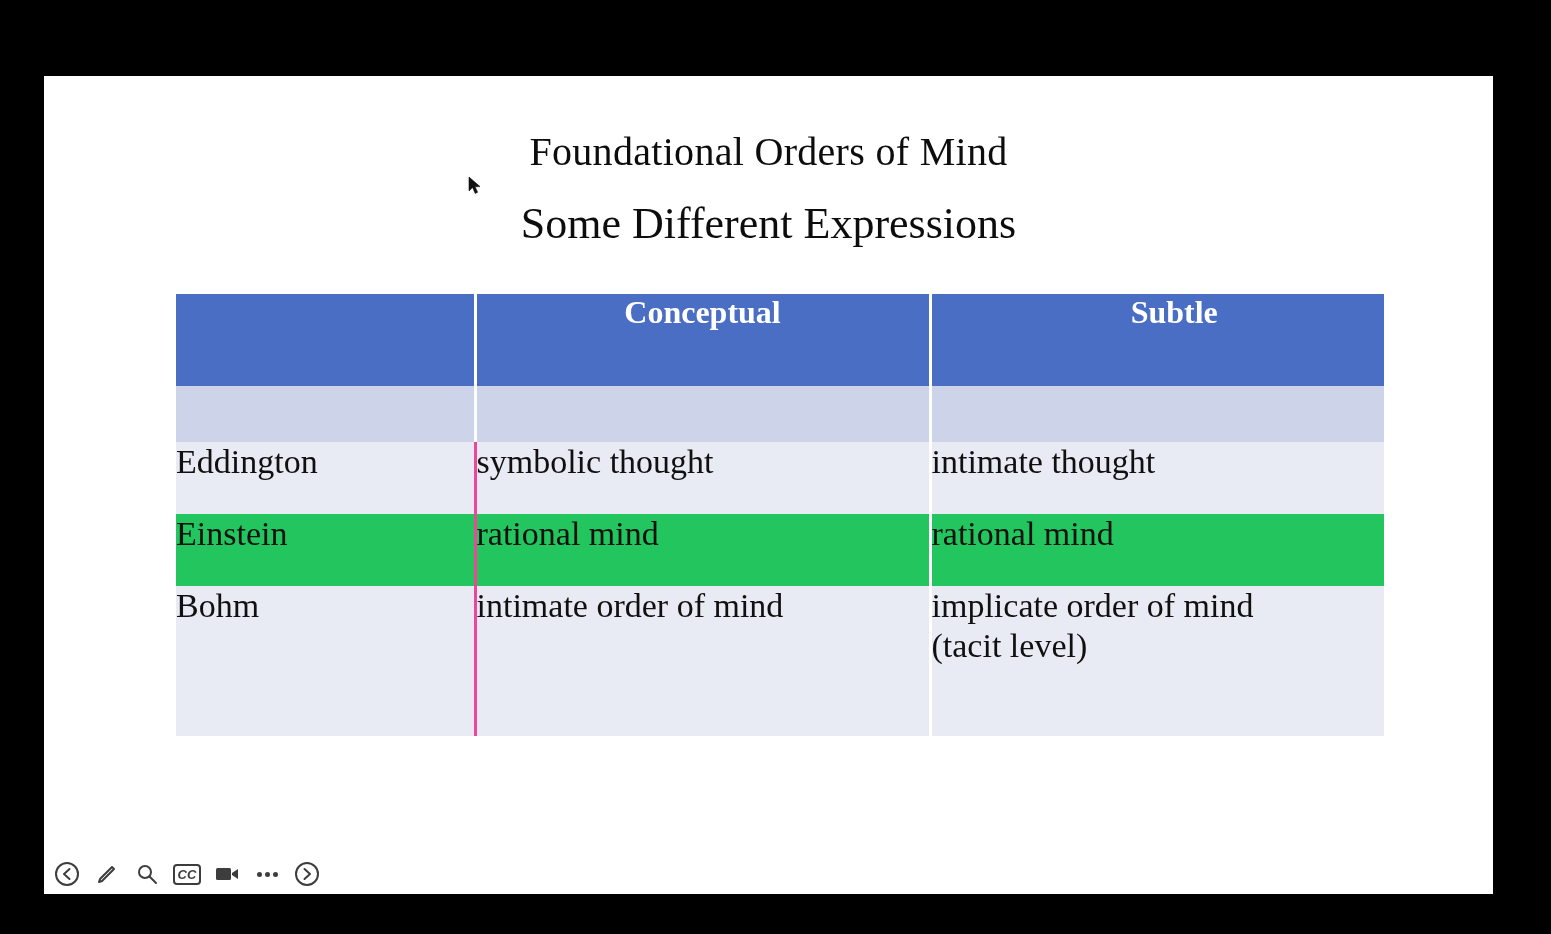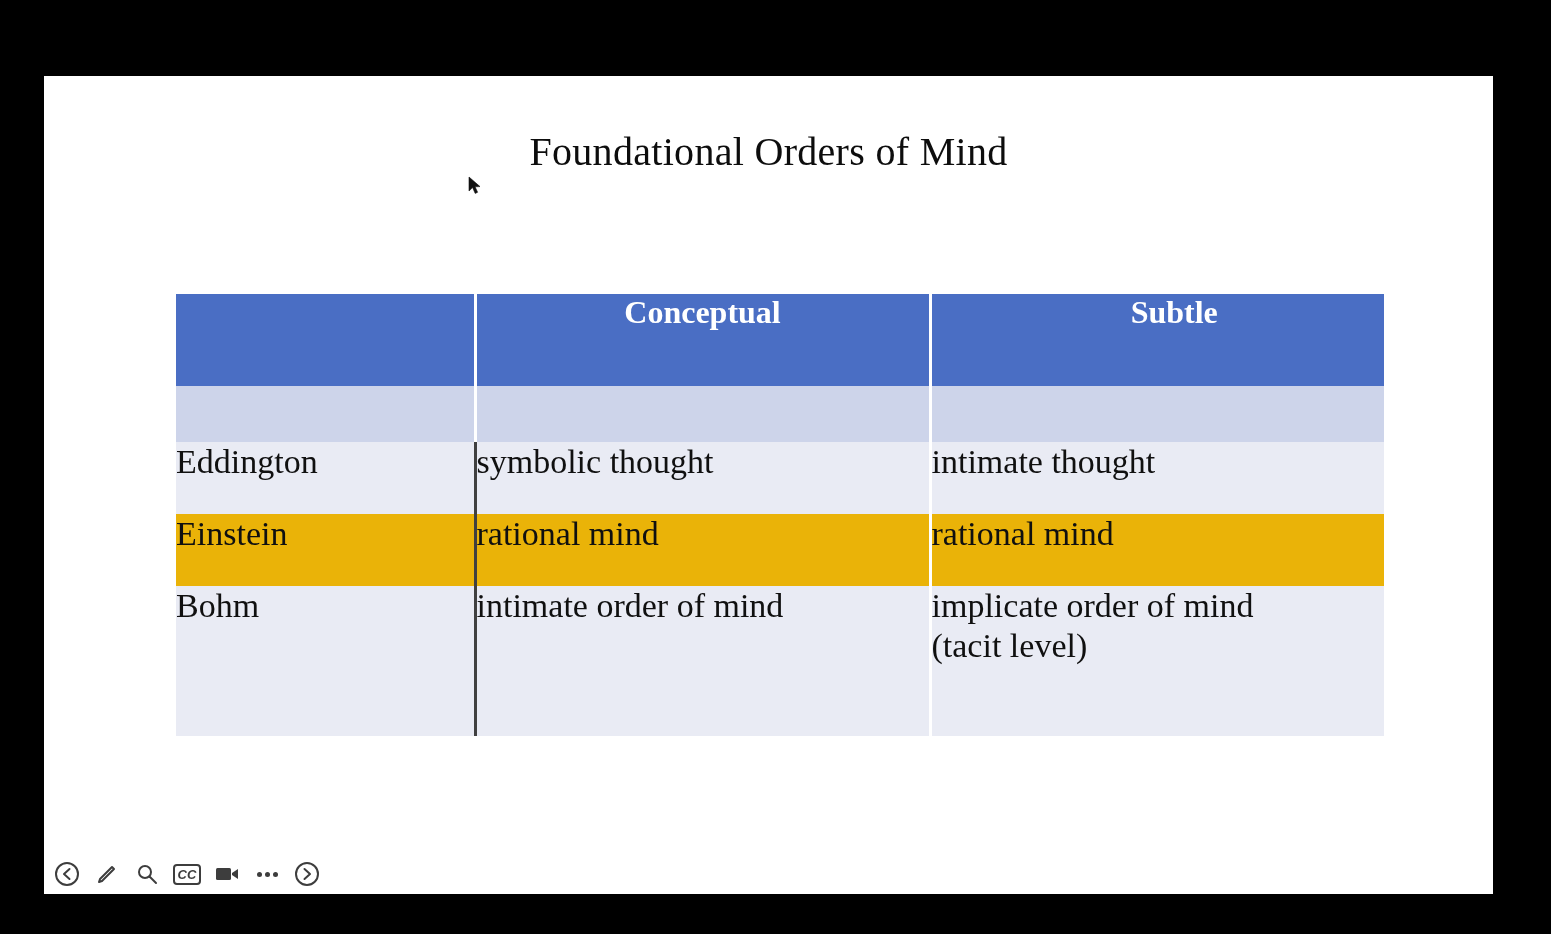--- a/index.html
+++ b/index.html
@@ -106,23 +106,23 @@
   }
   tbody tr.spacer-row td:last-child { border-right: none; }
 
   tbody td {
     font-size: 34px;
     color: #101010;
     padding: 10px 12px 12px 12px;
     line-height: 1.18;
   }
   tbody tr.band-light td { background: #e9ebf4; }
-  tbody tr.band-dark td  { background: #eab308; }
-
-  tbody td.cell-1 { border-right: 3px solid #404040; }
+  tbody tr.band-dark td  { background: #22c55e; }
+
+  tbody td.cell-1 { border-right: 3px solid #ec4899; }
   tbody td.cell-2 { border-right: 3px solid #ffffff; }
 
   tbody tr.row-eddington td { height: 72px; }
   tbody tr.row-einstein td  { height: 72px; }
   tbody tr.row-bohm td      { height: 150px; }
 
   .cell-line { display: block; }
 
   
   .controls {
@@ -180,20 +180,21 @@
 </head>
 <body>
 
 <div class="screen">
 
   <div class="player-frame"></div>
 
   <div class="slide-surface">
 
     <div class="slide-title">Foundational Orders of Mind</div>
+    <div class="slide-subtitle">Some Different Expressions</div>
 
     <div class="table-wrap">
       <table class="slide-table">
         <colgroup>
           <col class="c1">
             <col class="c2">
             <col class="c3">
         </colgroup>
         <thead>
           <tr>

